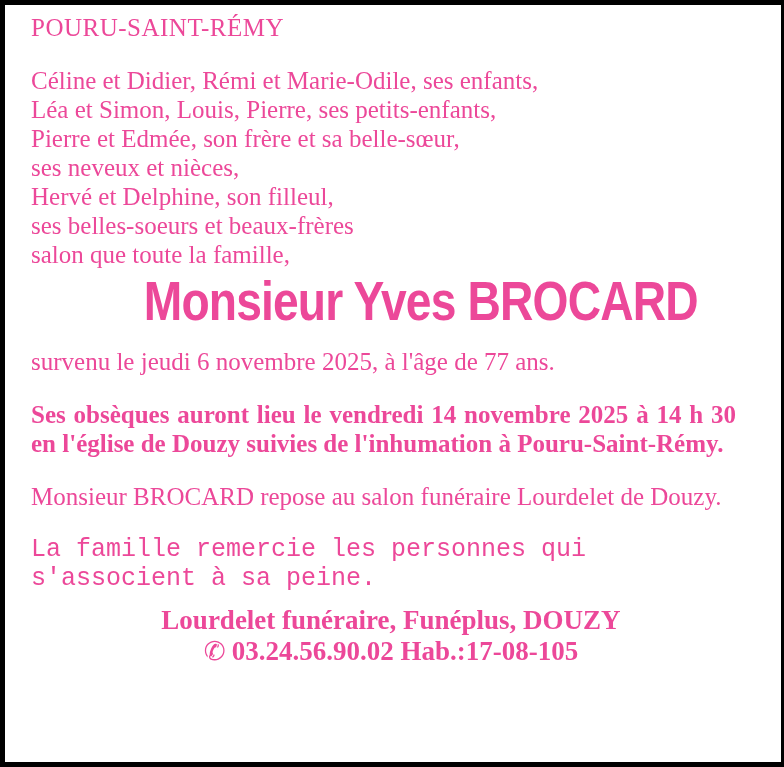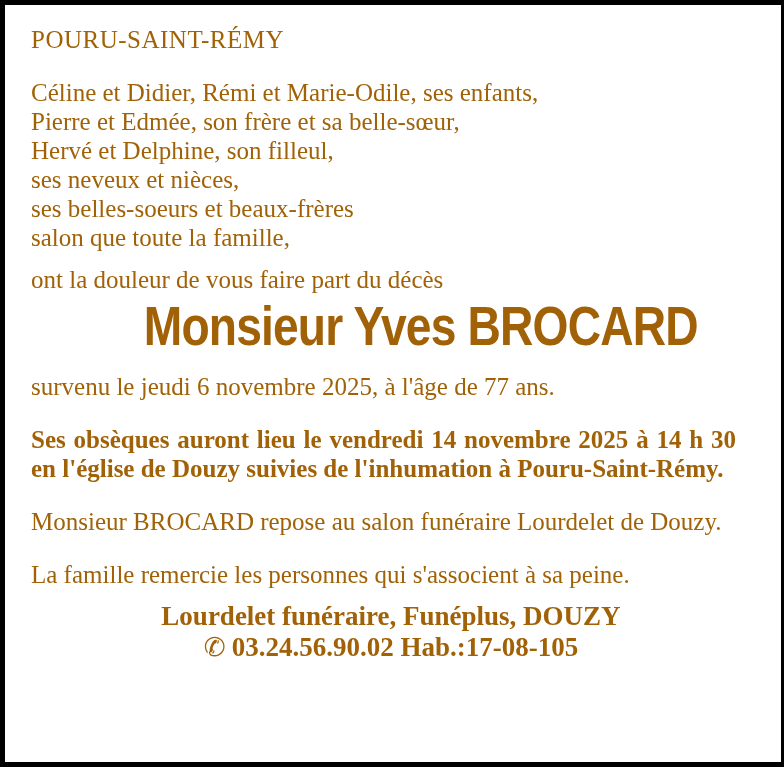--- a/index.html
+++ b/index.html
@@ -9,23 +9,23 @@
   }
   .page {
     box-sizing: border-box;
     width: 784px;
     height: 767px;
     background: #ffffff;
     border-top: 5px solid #000;
     border-left: 5px solid #000;
     border-right: 3px solid #000;
     border-bottom: 5px solid #000;
-    padding: 20px 30px 10px 26px;
+    padding: 8px 30px 10px 26px;
     font-family: "Liberation Serif", "DejaVu Serif", serif;
-    color: #a16207;
+    color: #ec4899;
     overflow: hidden;
   }
   .city {
     font-size: 25px;
     line-height: 29px;
     letter-spacing: 0.5px;
     margin-bottom: 24px;
   }
   .family-lines .fline {
     font-size: 25px;
@@ -57,20 +57,21 @@
     font-size: 25px;
     line-height: 29px;
     margin: 0 15px 24px 0;
   }
   .para.justified {
     text-align: justify;
     font-weight: bold;
   }
   .para.tight {
     margin-bottom: 0;
+    font-family: Liberation Mono, monospace;
   }
   .footer {
     text-align: center;
     font-weight: 700;
     font-size: 27px;
     line-height: 31px;
     margin-top: 12px;
   }
   .footer .phone-row { white-space: nowrap; }
   .footer .phone-icon {
@@ -82,28 +83,28 @@
 </style>
 </head>
 <body>
 
 <div class="page">
 
   <div class="city">POURU-SAINT-RÉMY</div>
 
   <div class="family-lines">
     <div class="fline">Céline et Didier, Rémi et Marie-Odile, ses enfants,</div>
+    <div class="fline">Léa et Simon, Louis, Pierre, ses petits-enfants,</div>
     <div class="fline">Pierre et Edmée, son frère et sa belle-sœur,</div>
+    <div class="fline">ses neveux et nièces,</div>
     <div class="fline">Hervé et Delphine, son filleul,</div>
-    <div class="fline">ses neveux et nièces,</div>
     <div class="fline">ses belles-soeurs et beaux-frères</div>
     <div class="fline">salon que toute la famille,</div>
   </div>
 
-  <div class="intro">ont la douleur de vous faire part du décès</div>
 
   <div class="deceased-title">
     <span class="name">Monsieur Yves BROCARD</span>
   </div>
 
   <div class="para">survenu le jeudi 6 novembre 2025, à l'âge de 77 ans.</div>
 
   <div class="para justified">Ses obsèques auront lieu le vendredi 14 novembre 2025 à 14 h 30 en l'église de Douzy suivies de l'inhumation à Pouru-Saint-Rémy.</div>
 
   <div class="para">Monsieur BROCARD repose au salon funéraire Lourdelet de Douzy.</div>

